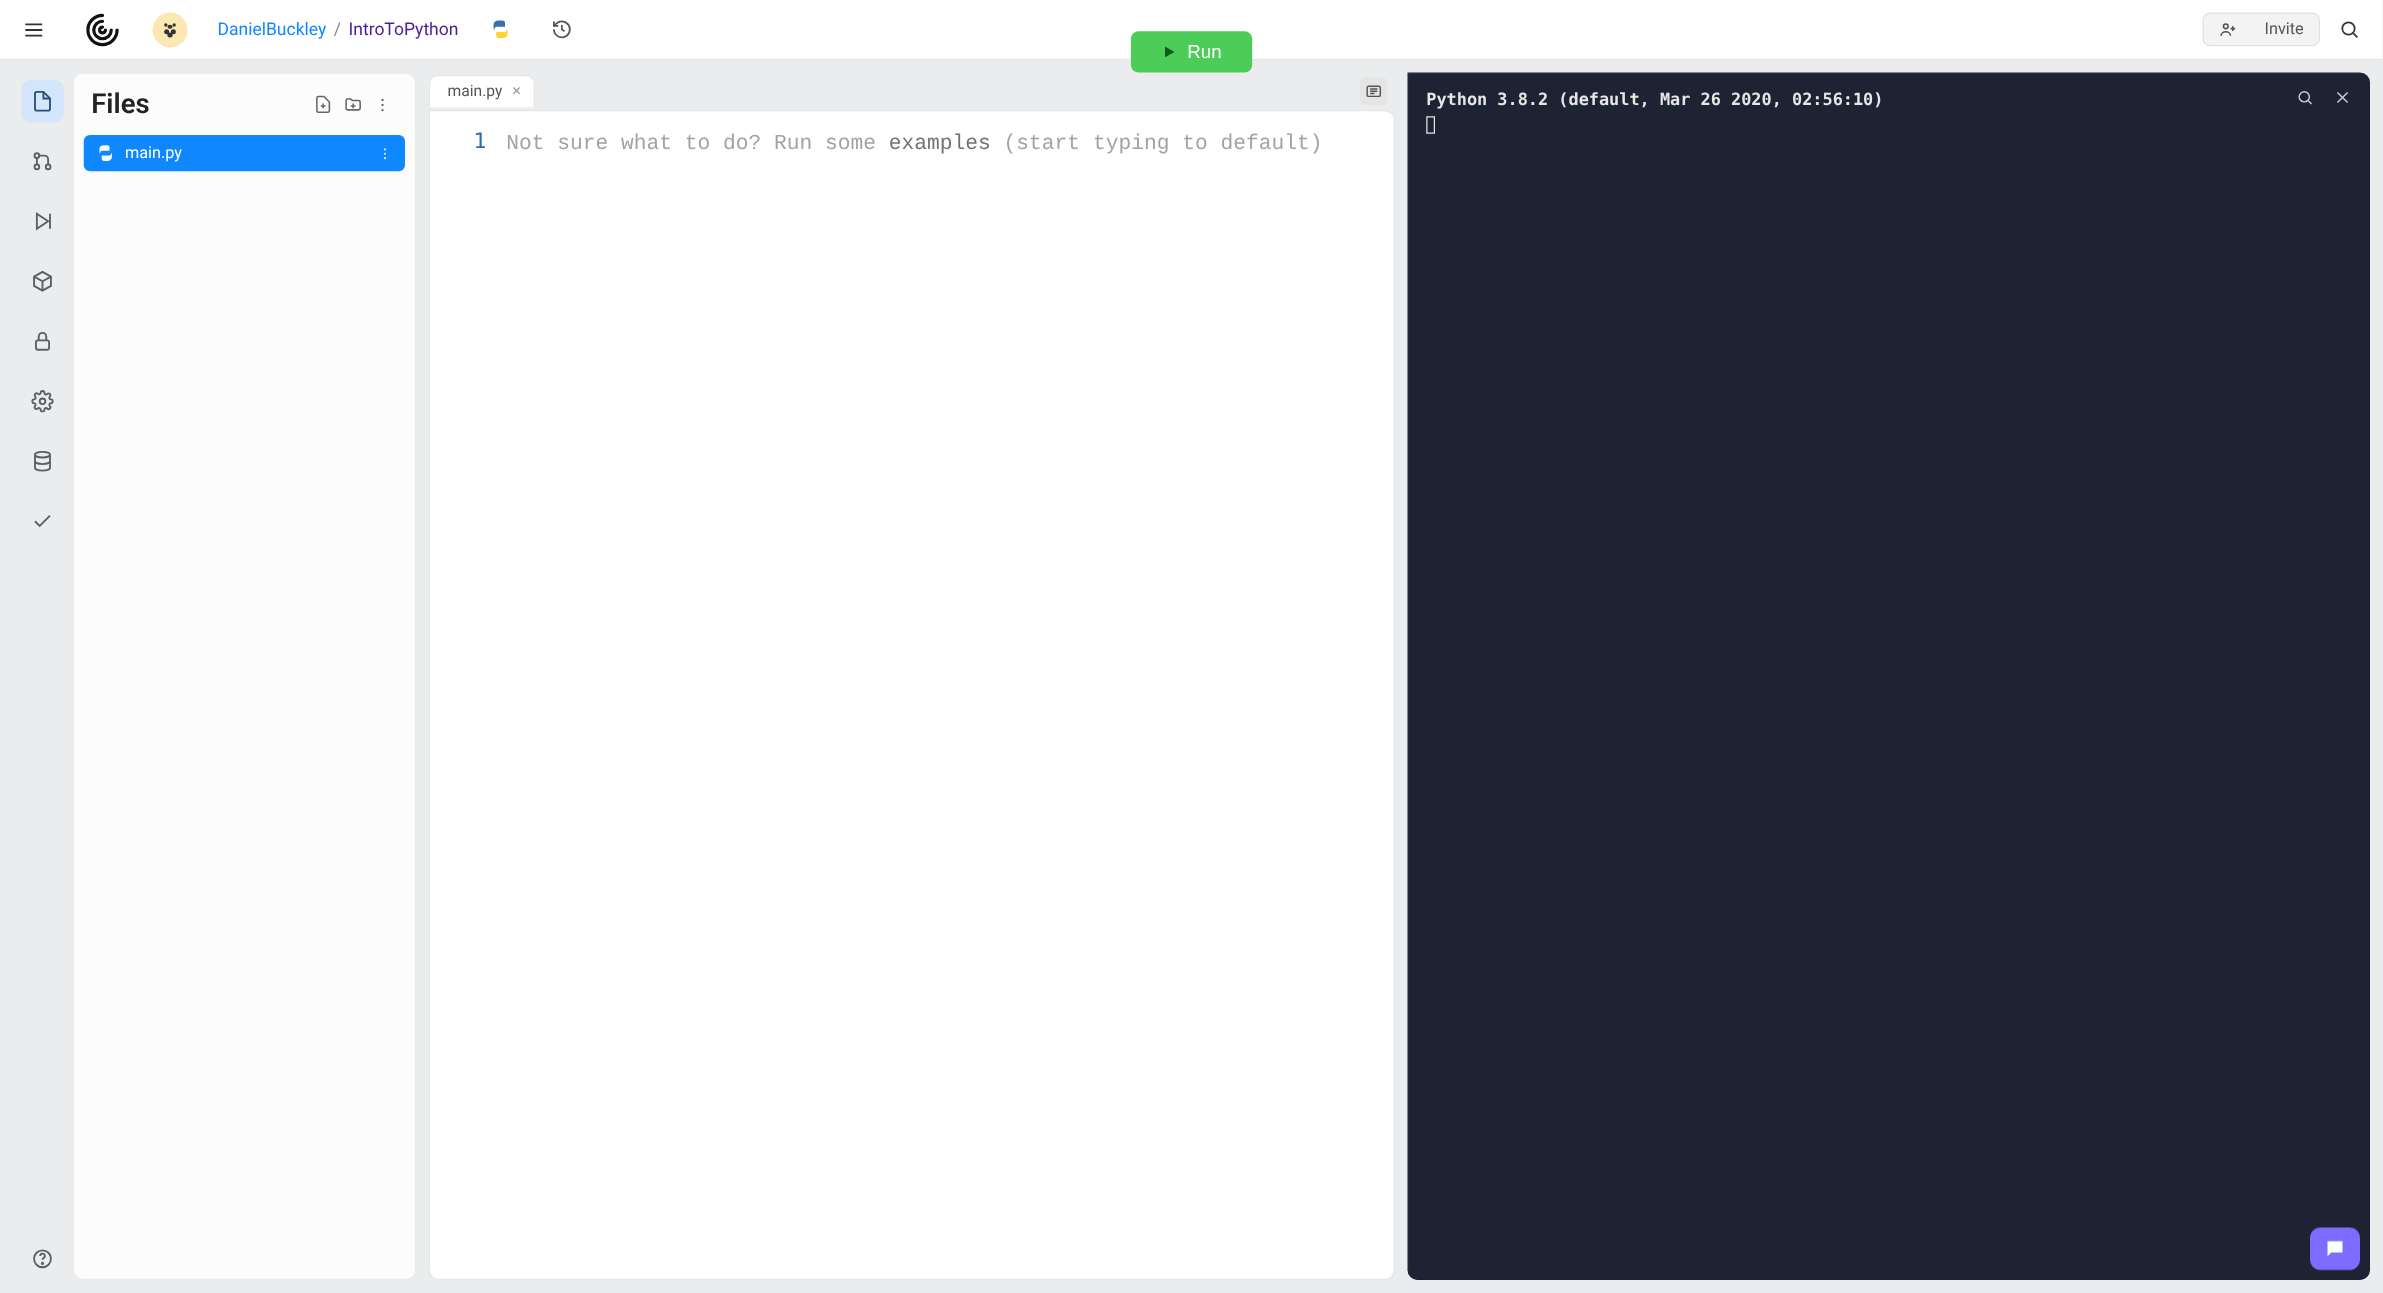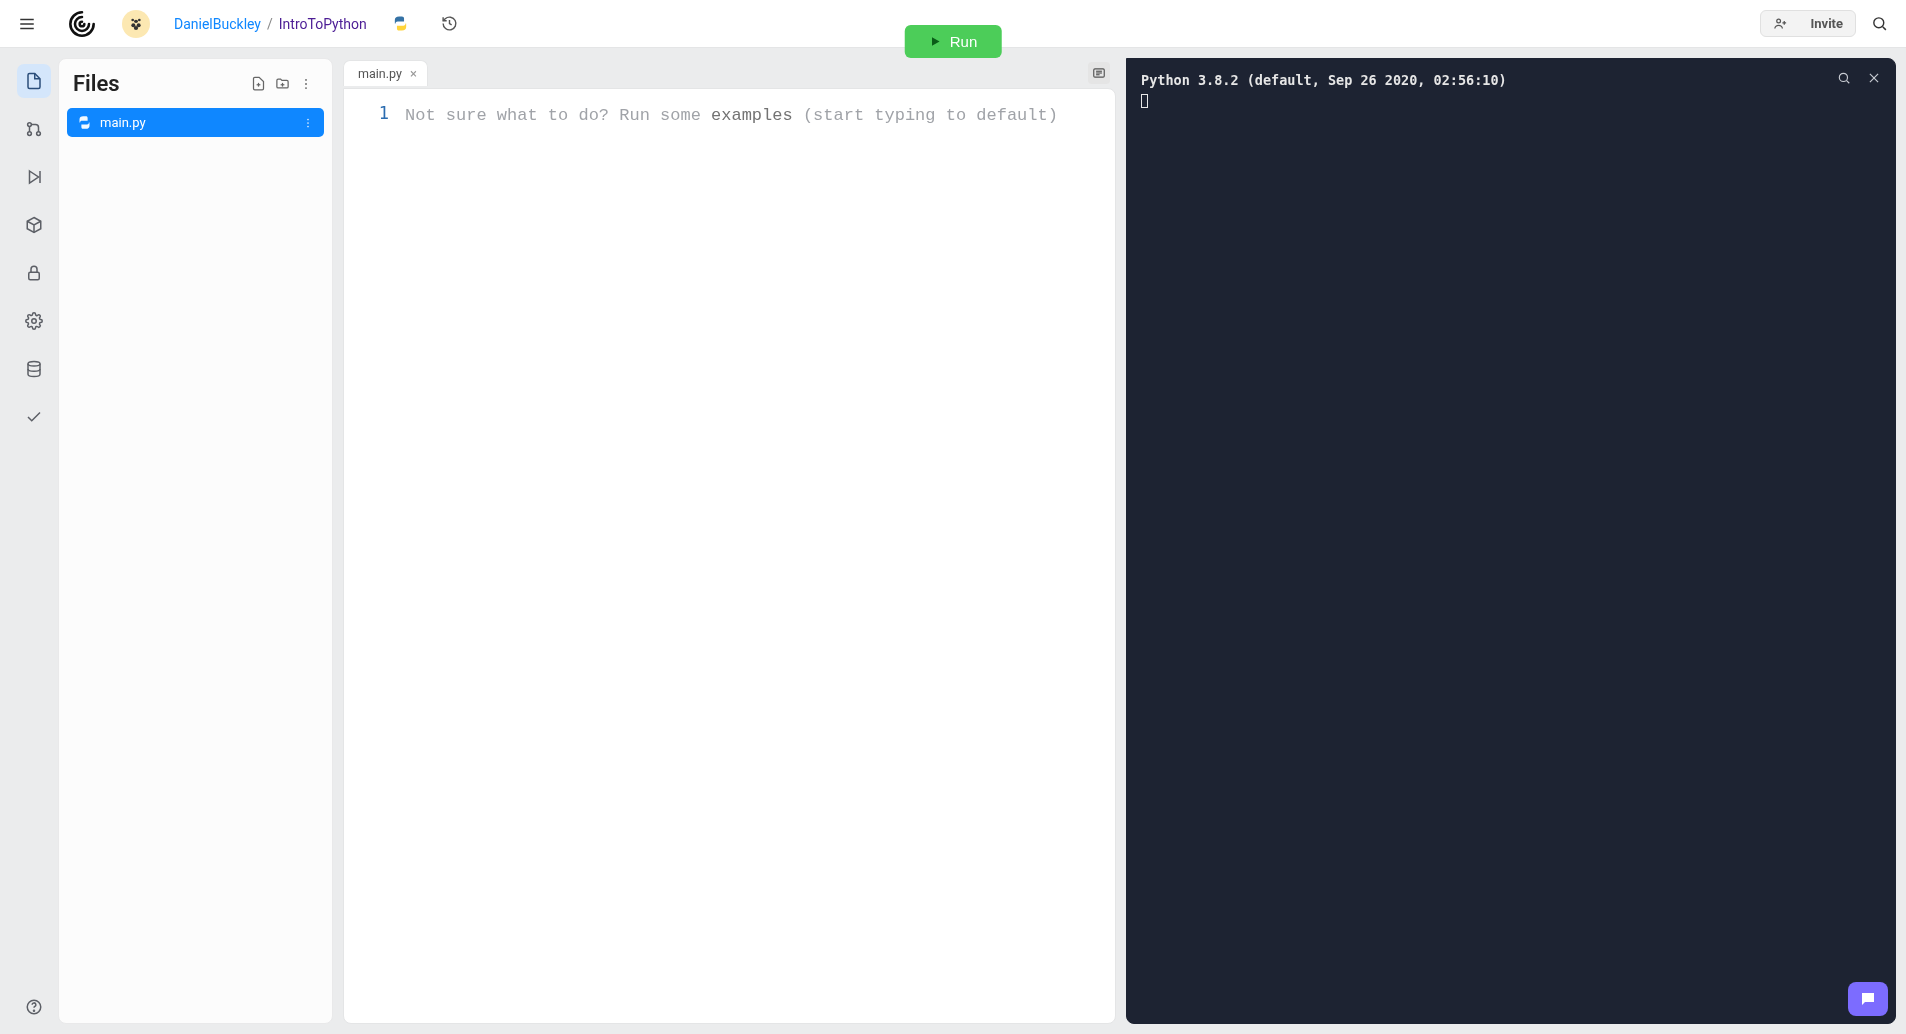--- a/index.html
+++ b/index.html
@@ -49,21 +49,21 @@
   background: #4ccd59; color: #fff;
   border: none; border-radius: 6px;
   padding: 8px 24px; font-size: 15px; font-weight: 500;
   display: flex; align-items: center; gap: 8px; cursor: pointer; margin-top: 36px;
 }
 .header-right { margin-left: auto; display: flex; align-items: center; gap: 8px; }
 .invite-btn {
   background: #f3f3f3; border: 1px solid #e0e0e0;
   border-radius: 6px; padding: 5px 12px;
   display: flex; align-items: center; gap: 22px; cursor: pointer;
-  font-size: 13px; color: #555; font-weight: bold;
+  font-size: 13px; color: #555;
 }
 .main-area {
   display: flex;
   height: calc(100% - 48px);
   padding: 10px;
   gap: 0;
 }
 .left-rail {
   width: 48px;
   display: flex; flex-direction: column; align-items: center;
@@ -385,21 +385,21 @@
               <line x1="21" y1="21" x2="16.5" y2="16.5"></line>
             </svg>
         </div>
         <div class="cbtn">
           <svg width="14" height="14" viewBox="0 0 24 24" fill="none" stroke="currentColor" stroke-width="2">
               <line x1="5" y1="5" x2="19" y2="19"></line>
               <line x1="19" y1="5" x2="5" y2="19"></line>
             </svg>
         </div>
       </div>
-      <div style="font-weight:600">Python 3.8.2 (default, Sep 26 2020, 02:56:10)</div>
+      <div style="font-weight:600">Python 3.8.2 (default, Mar 26 2020, 02:56:10)</div>
       <div style="color:#e6e6e6"><span style="display:inline-block;width:7px;height:14px;border:1px solid #e6e6e6;vertical-align:middle"></span></div>
     </div>
   </div>
 
 </div>
 
 <div class="chat-fab">
   <svg width="18" height="18" viewBox="0 0 24 24" fill="#fff">
       <path d="M4 4h16v12H8l-4 4z"></path>
     </svg>

